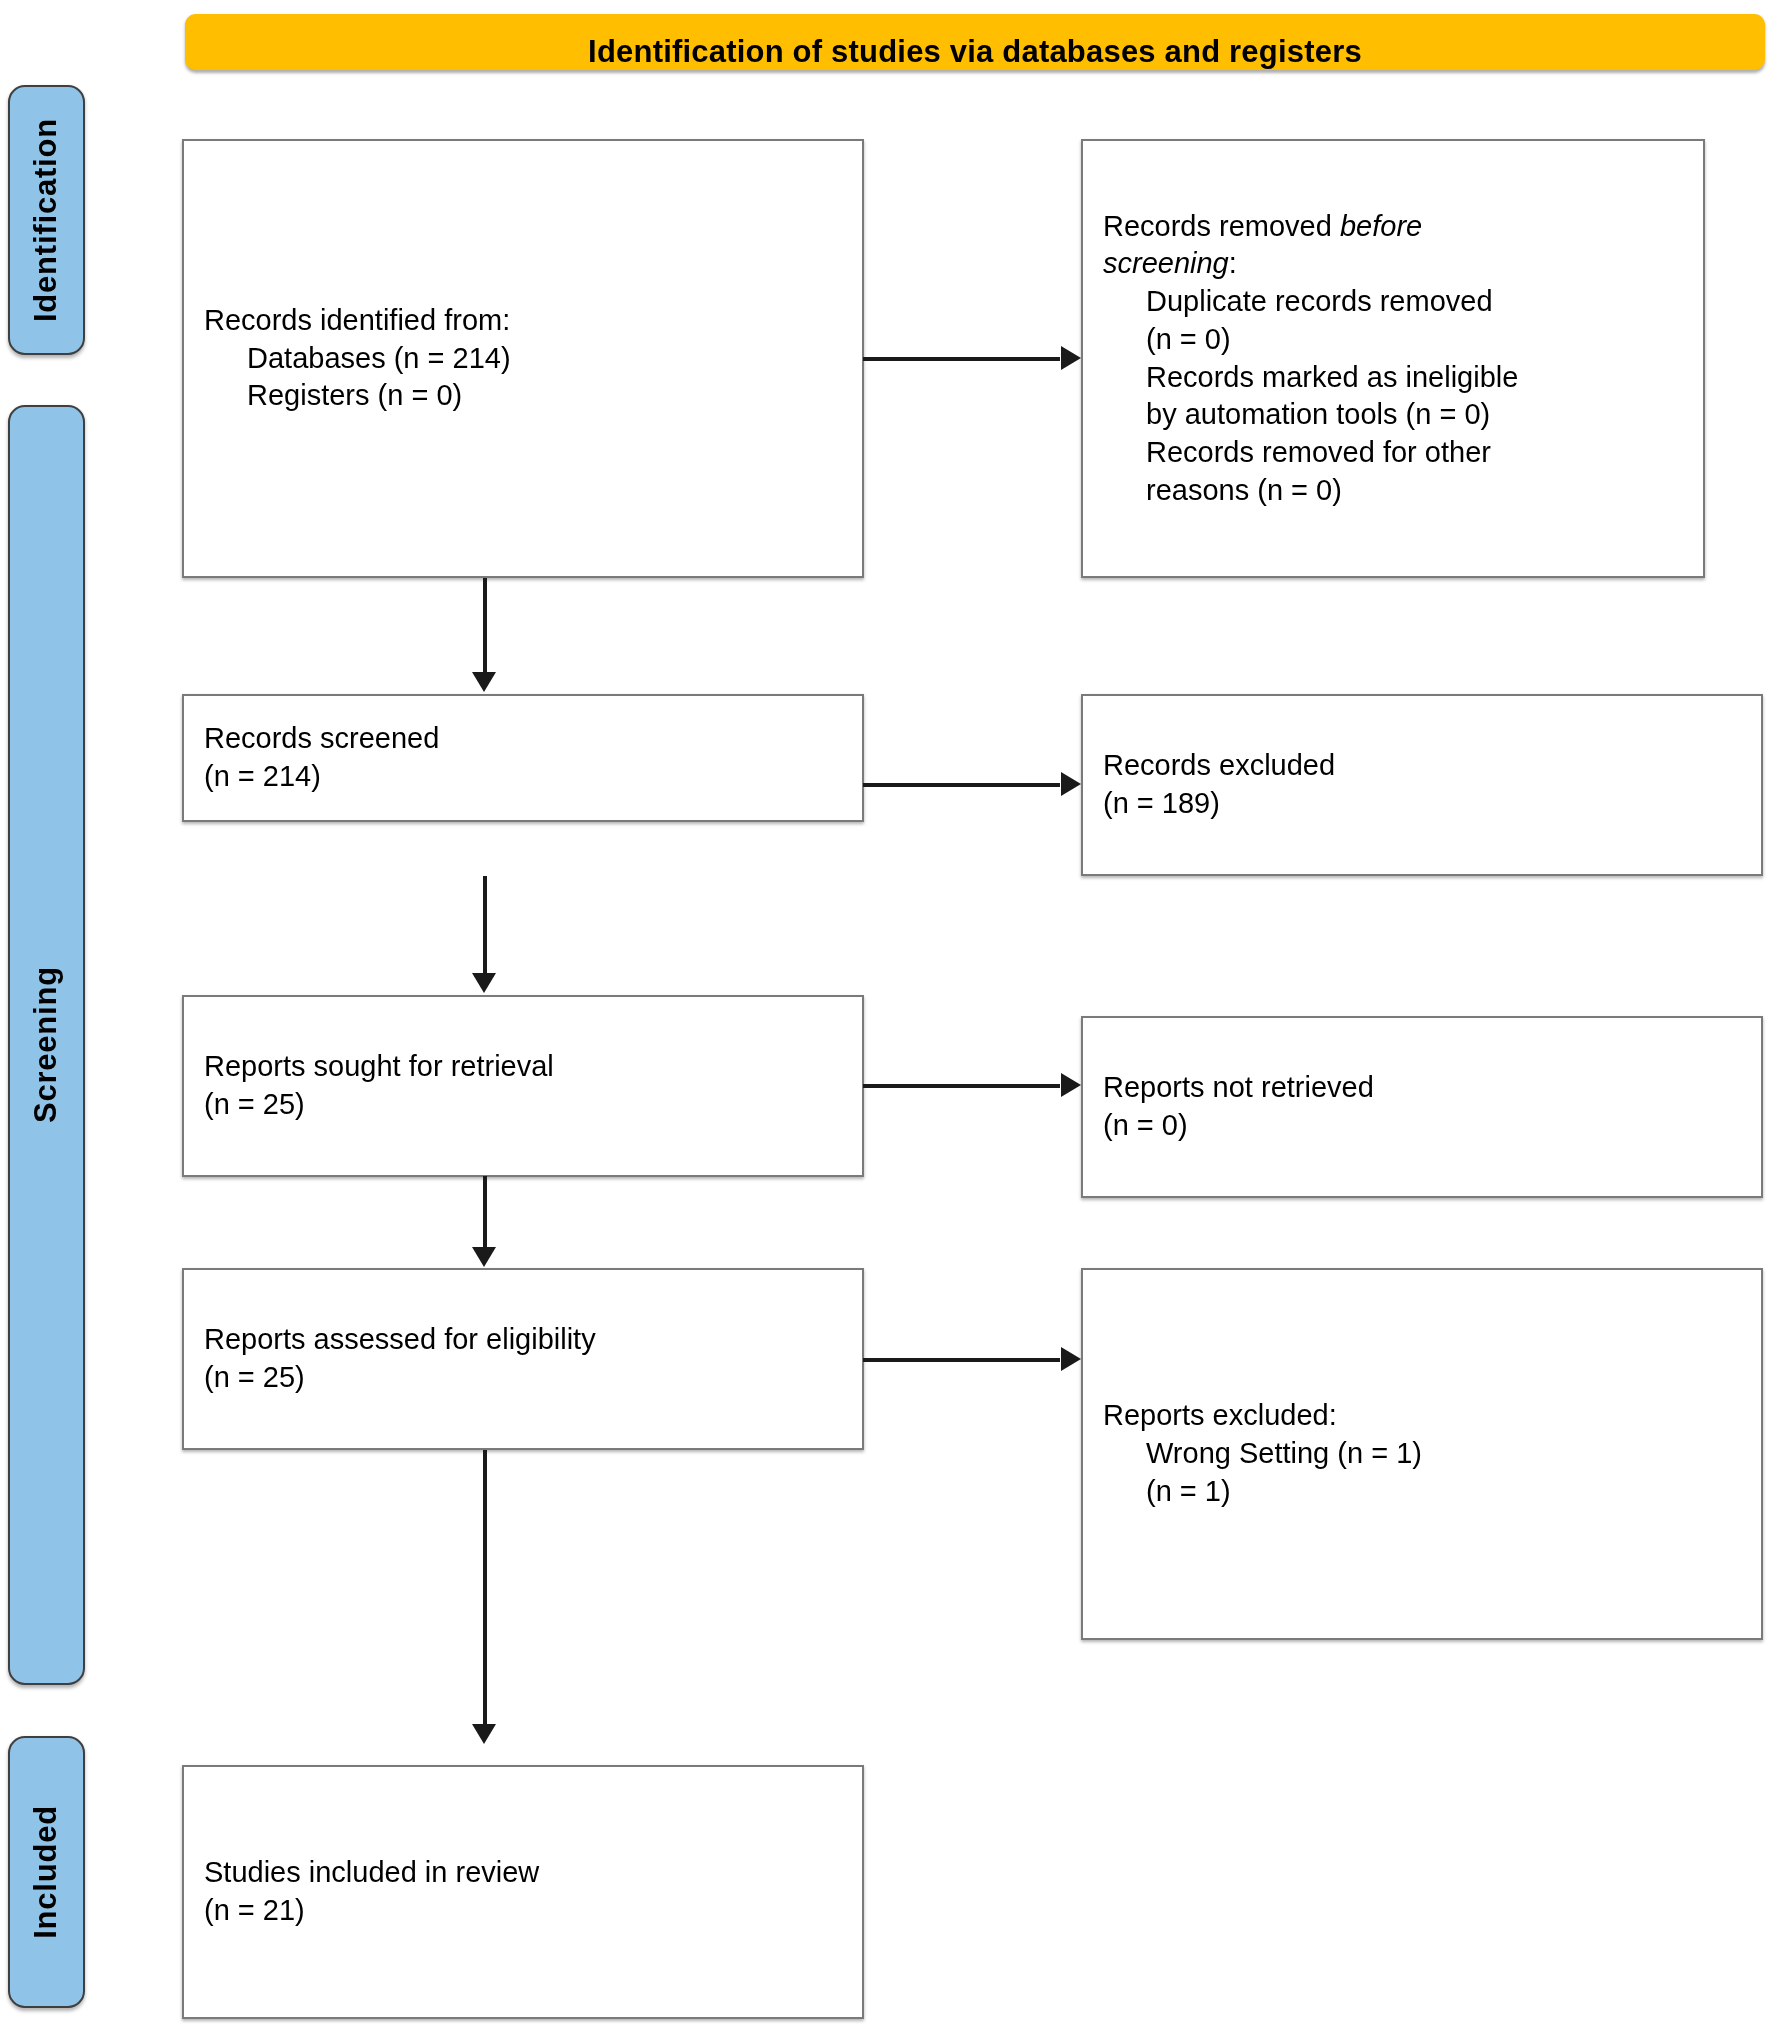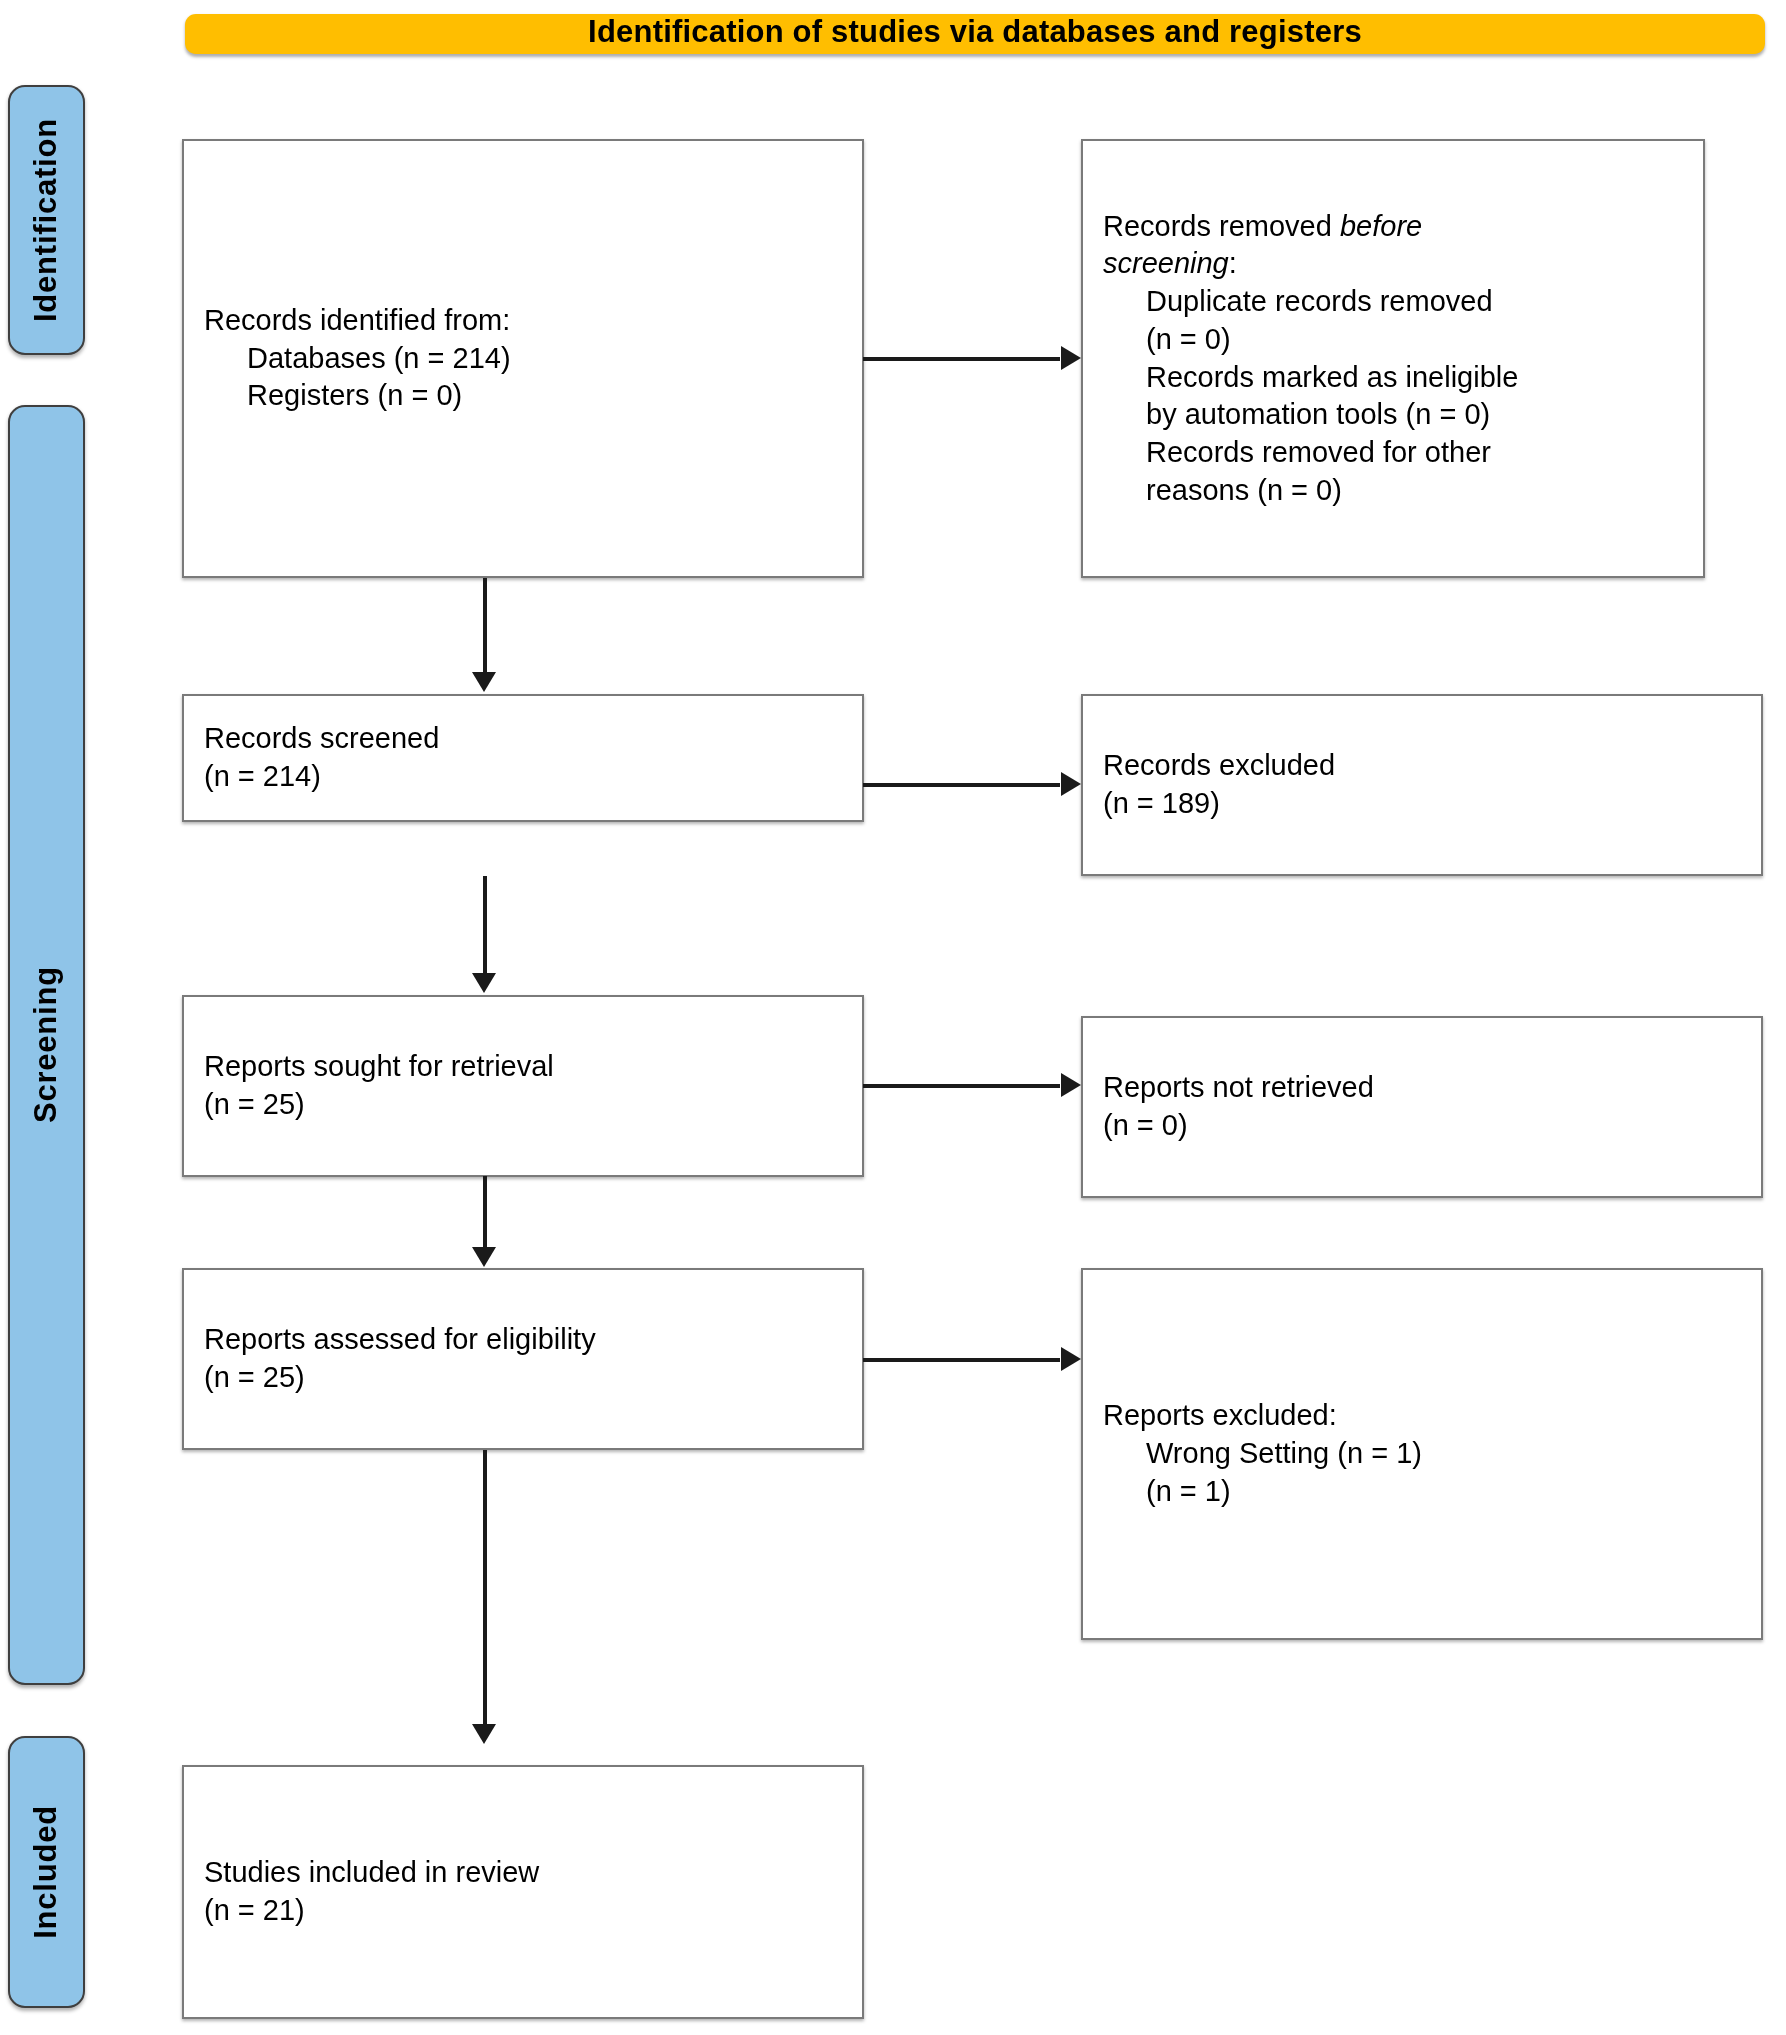--- a/index.html
+++ b/index.html
@@ -4,24 +4,24 @@
 <style>
   html,body{margin:0;padding:0;background:#ffffff;}
   body{
     width:1786px;height:2035px;position:relative;
     font-family:"Liberation Sans","DejaVu Sans",sans-serif;
     color:#000;overflow:hidden;
   }
 
   
   .banner{
-    position:absolute;left:185px;top:14px;width:1580px;height:40px;
+    position:absolute;left:185px;top:14px;width:1580px;height:56px;
     background:#FFBE00;border-radius:10.8px;
     box-shadow:0 2.3px 3.1px rgba(0,0,0,.32);
-    display:flex;align-items:flex-start;justify-content:center;
+    display:flex;align-items:flex-end;justify-content:center;
   }
   .banner-text{
     font-size:31px;font-weight:bold;letter-spacing:0.2px;color:#000;
     white-space:nowrap;
   }
 
   
   .stage{
     position:absolute;left:7.7px;width:73px;
     background:#8FC4E8;border:2.3px solid #3f3f3f;border-radius:17px;

